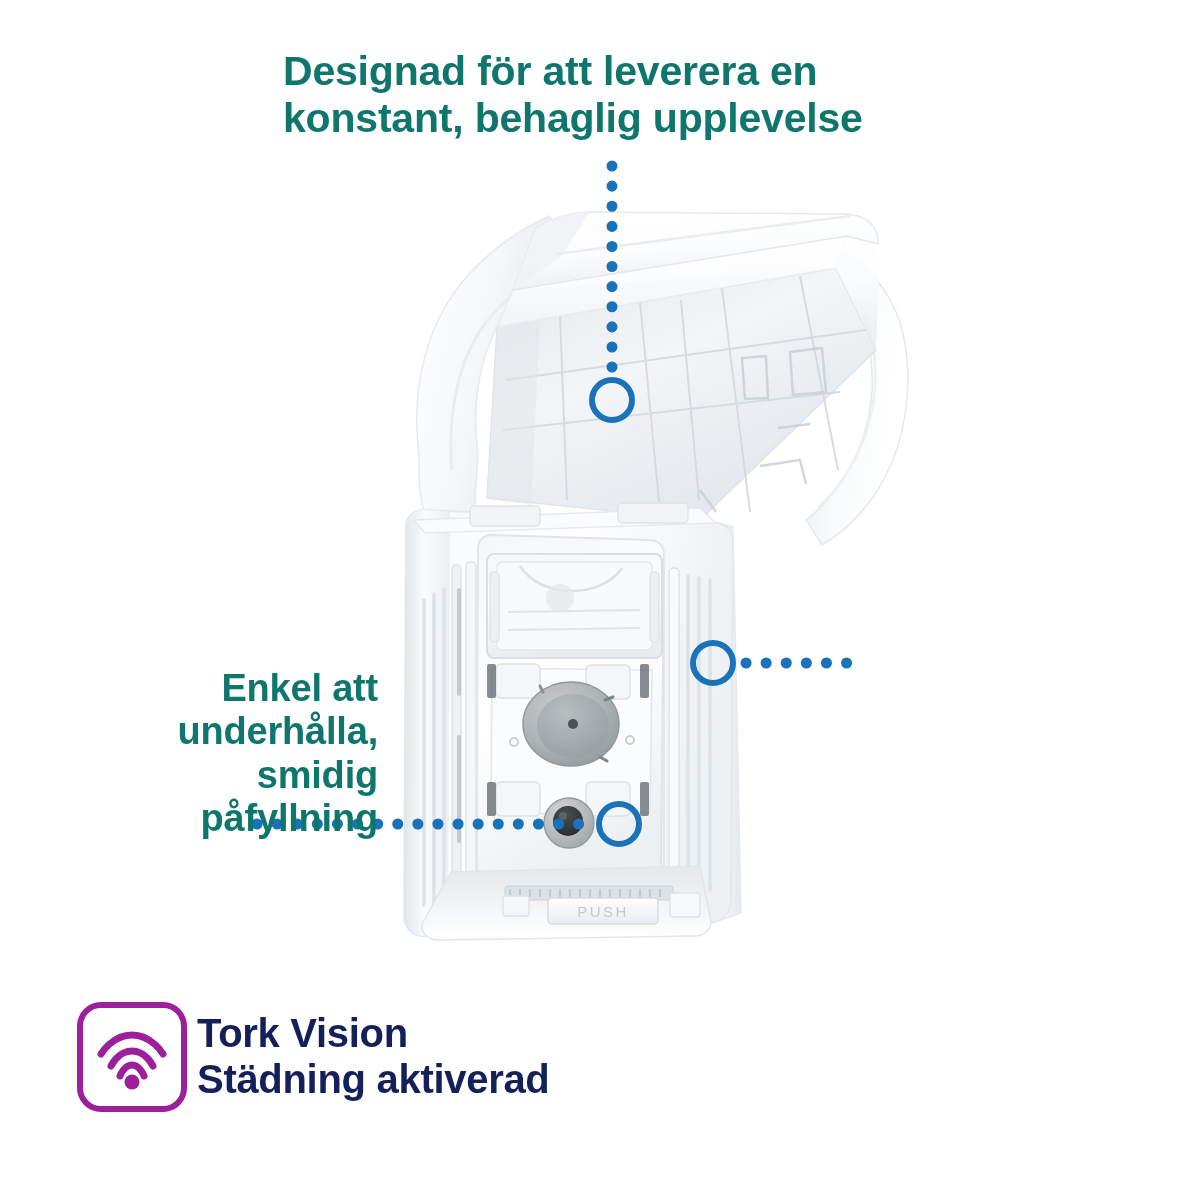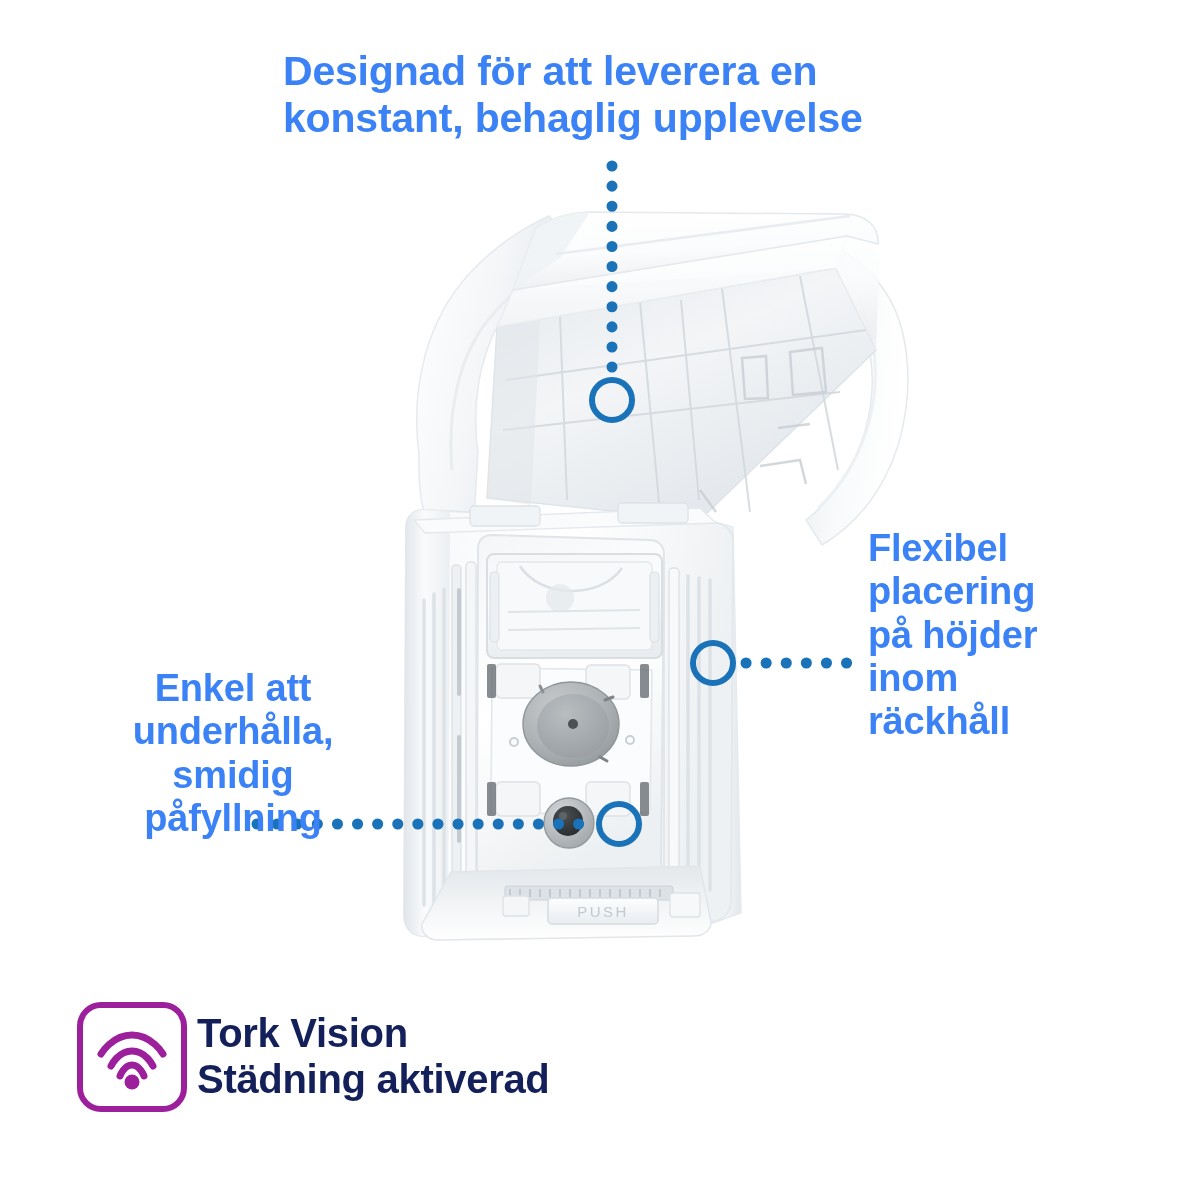--- a/index.html
+++ b/index.html
@@ -18,21 +18,21 @@
 
   #stage {
     position: absolute;
     inset: 0;
     background: #ffffff;
   }
 
   
   .callout {
     position: absolute;
-    color: #3b82f6;
+    color: #0f766e;
     font-weight: bold;
     line-height: 1.14;
     letter-spacing: -0.2px;
     white-space: pre-line;
   }
   #callout-top {
     left: 283px;
     top: 48px;
     width: 700px;
     font-size: 41px;
@@ -43,21 +43,21 @@
     top: 527px;
     width: 230px;
     font-size: 38px;
     text-align: left;
   }
   #callout-left {
     left: 88px;
     top: 667px;
     width: 290px;
     font-size: 38px;
-    text-align: center;
+    text-align: right;
   }
 
   
   #connectors {
     position: absolute;
     left: 0; top: 0;
     width: 1181px;
     height: 1181px;
     pointer-events: none;
   }
@@ -359,25 +359,20 @@
 
     <g>
       <line x1="257" y1="824" x2="592" y2="824" stroke="#1a72b8" stroke-width="11" stroke-linecap="round" stroke-dasharray="0.1 20"></line>
       <circle cx="619" cy="824" r="20" fill="none" stroke="#1a72b8" stroke-width="6"></circle>
     </g>
   </svg>
 
   <div class="callout" id="callout-top">Designad för att leverera en
 konstant, behaglig upplevelse</div>
 
-  <div class="callout" id="callout-right">Flexibel
-placering
-på höjder
-inom
-räckhåll</div>
 
   <div class="callout" id="callout-left">Enkel att
 underhålla,
 smidig
 påfyllning</div>
 
   <div id="badge">
     <div id="badge-icon-box">
       <svg width="74" height="66" viewBox="0 0 74 66">
         <g fill="none" stroke="#9c209c" stroke-width="7" stroke-linecap="round">

